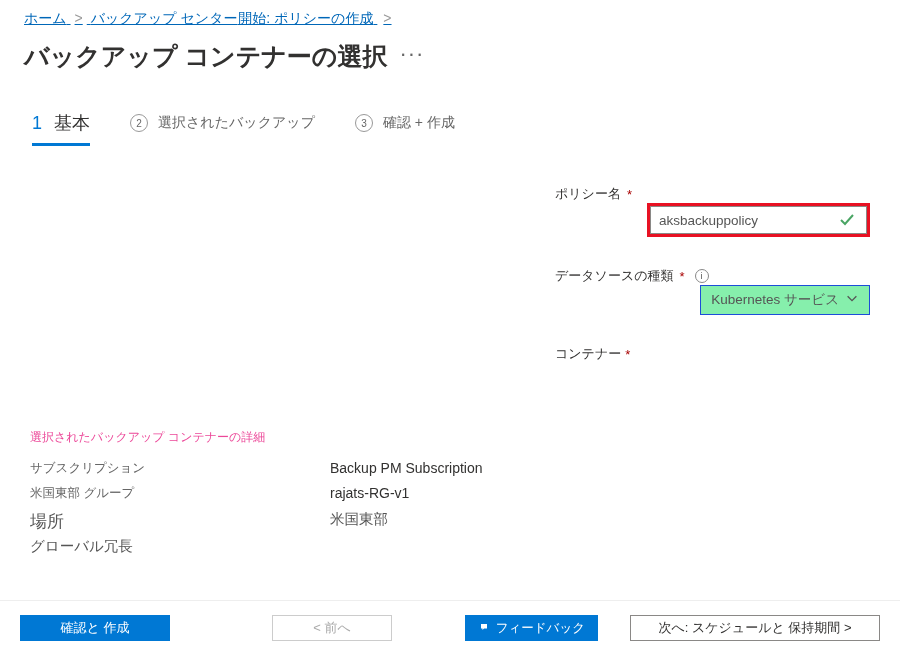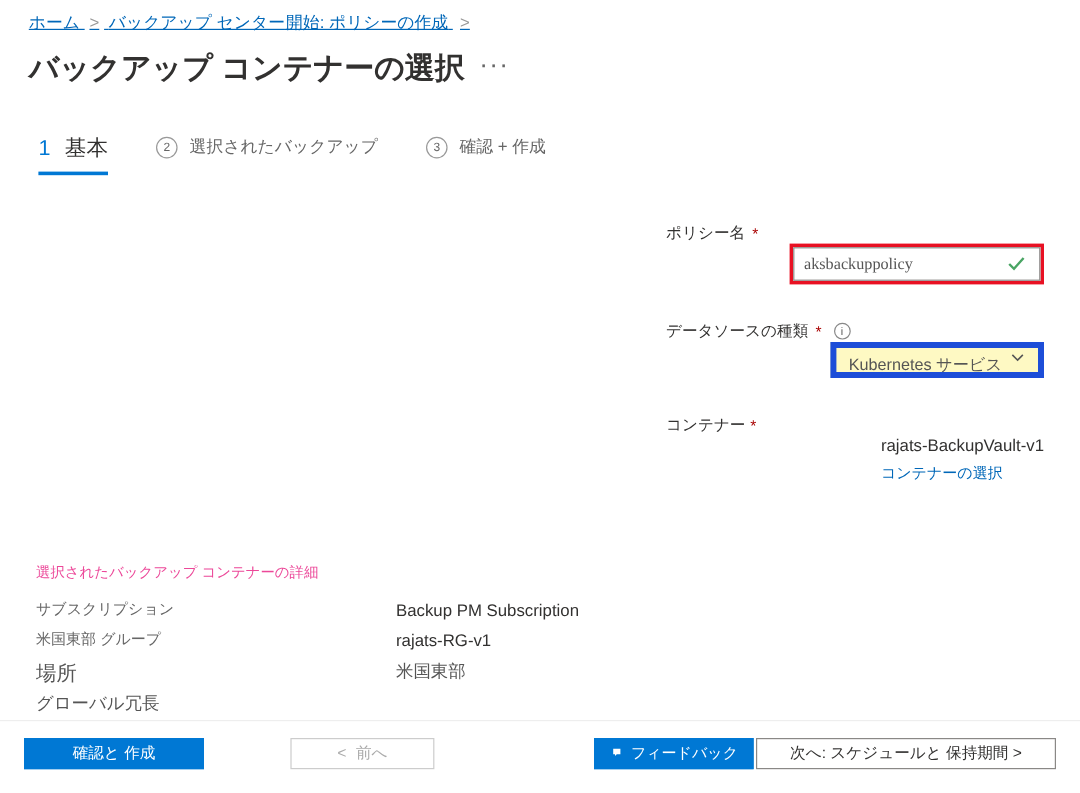--- a/index.html
+++ b/index.html
@@ -114,36 +114,35 @@
     }
     .text-input {
       width: 100%;
       height: 28px;
       border: 1px solid #8a8886;
       padding: 0 30px 0 8px;
       font-size: 13.5px;
       color: #555;
       background: #fff;
       position: relative;
-      font-family: Liberation Serif, serif;
     }
     .input-wrap { position: relative; }
     .valid-check {
       position: absolute;
       right: 12px; top: 50%;
       transform: translateY(-50%);
       color: #4aa564;
     }
     .valid-check svg { width: 16px; height: 16px; display: block; }
 
     .select-wrap {
       position: relative;
-      border: 5px solid #1d4ed8;
+      border: 1px solid #1d4ed8;
       height: 30px;
-      background: #fef9c3;
+      background: #86efac;
     }
     .select-value {
       padding: 5px 30px 0 10px;
       font-size: 13.5px;
       color: #555;
     }
     .select-chevron {
       position: absolute;
       right: 10px; top: 50%;
       transform: translateY(-50%);
@@ -176,21 +175,21 @@
     }
     .drow.big .dl { font-size: 17px; color: #555; }
     .drow.big .dv { font-size: 14.5px; color: #555; }
 
     .footer {
       position: absolute;
       left: 0; right: 0;
       bottom: 20px;
       padding: 14px 20px 0;
       display: flex;
-      gap: 2px;
+      gap: 32px;
       align-items: center;
       border-top: 1px solid #eee;
     }
     .btn {
       height: 26px;
       padding: 0 18px;
       font-size: 13px;
       border: 1px solid #8a8886;
       background: #fff;
       color: #323130;
@@ -202,21 +201,20 @@
     .btn.primary {
       background: #0078d4;
       border-color: #0078d4;
       color: #fff;
     }
     .btn.disabled {
       background: #fff;
       color: #aaa;
       border-color: #ccc;
       cursor: default;
-      font-family: Liberation Mono, monospace;
     }
     .btn.feedback {
       margin-left: auto;
       background: #0078d4;
       border-color: #0078d4;
       color: #fff;
       font-size: 12.5px;
       padding: 0 12px;
     }
     .feedback-icon { margin-right: 6px; }
@@ -288,24 +286,20 @@
             </svg>
         </span>
       </div>
     </div>
   </div>
 
   <div class="row" style="margin-bottom:16px">
     <div class="label-col">
       <span>コンテナー</span>
       <span class="req" style="position:relative; left:-2px;">*</span>
-    </div>
-    <div class="field-col">
-      <div class="vault-name">rajats-BackupVault-v1</div>
-      <a class="link">コンテナーの選択</a>
     </div>
   </div>
 
 </div>
 
 <div class="section-head">選択されたバックアップ コンテナーの詳細</div>
 
 <div class="details">
   <div class="drow">
     <div class="dl">サブスクリプション</div>

